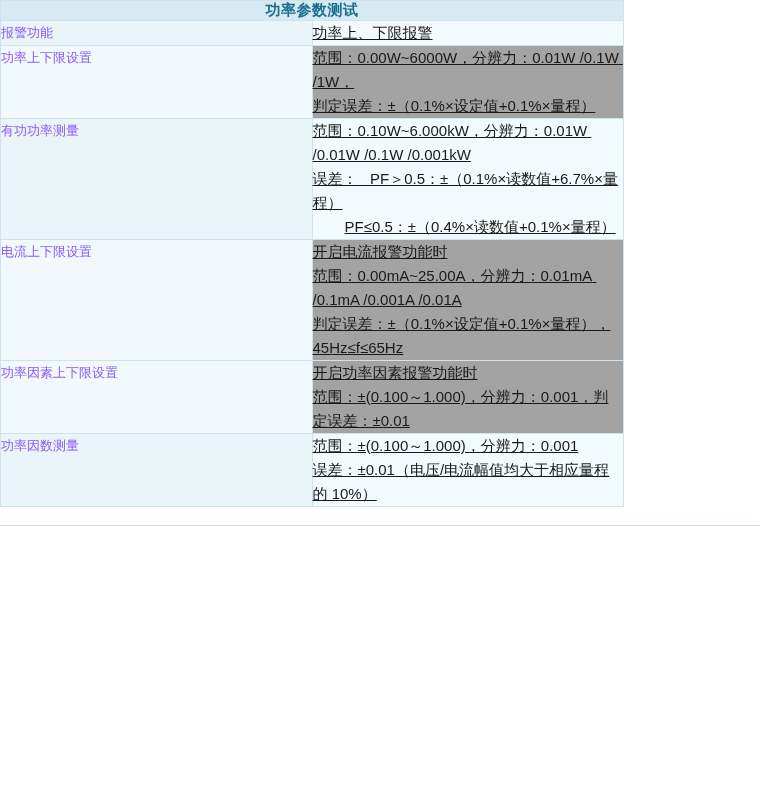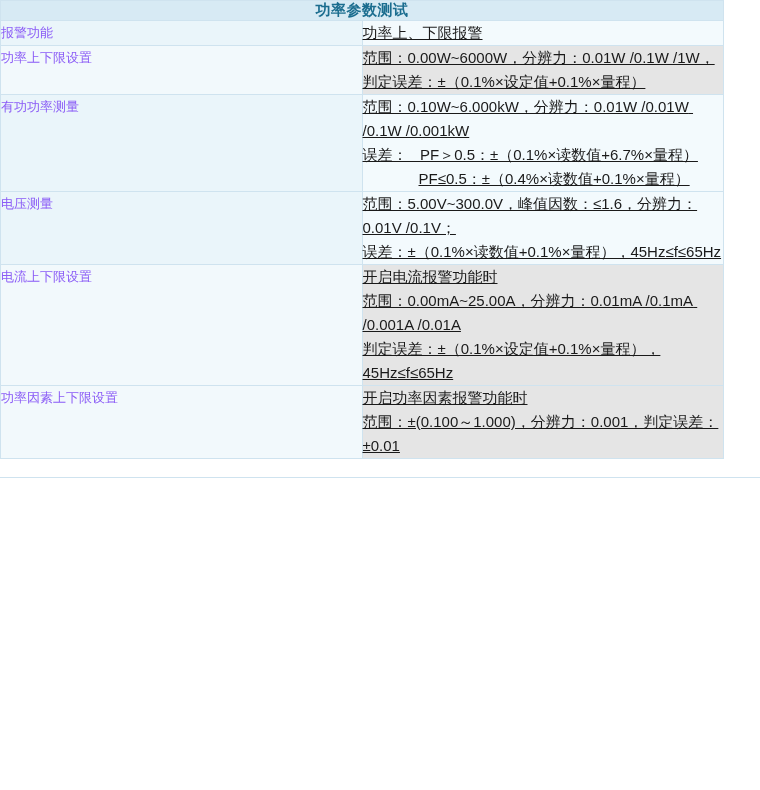--- a/index.html
+++ b/index.html
@@ -8,21 +8,21 @@
     background: #ffffff;
   }
   body {
     width: 760px;
     height: 790px;
     font-family: "Liberation Sans", sans-serif;
     color: #1a1a1a;
     -webkit-font-smoothing: antialiased;
   }
   .spec-table {
-    width: 724px;
+    width: 624px;
     border-collapse: collapse;
     table-layout: fixed;
   }
   .spec-table td, .spec-table th {
     border: 1px solid #cfe3ef;
     vertical-align: top;
     padding: 0;
   }
   .title-cell {
     background: #d7eaf4;
@@ -45,28 +45,28 @@
   .label-cell.shade-a { background: #eaf5fa; }
   .label-cell.shade-b { background: #f2f9fc; }
   .value-cell {
     background: #f3fafd;
     font-size: 15px;
     color: #1a1a1a;
     padding: 9px 10px 9px 10px;
     line-height: 24px;
     text-decoration: underline;
   }
-  .value-cell.shade-b { background: #e5e5e5; }
+  .value-cell.shade-b { background: #a3a3a3; }
   .line {
     display: block;
     white-space: pre-wrap;
     line-height: 24px;
   }
   .line.indent {
-    padding-left: 56px;
+    padding-left: 32px;
   }
   .bottom-rule {
     width: 760px;
     height: 1px;
     background: #cfe3ef;
     margin-top: 18px;
   }
 </style>
 </head>
 <body>
@@ -93,37 +93,37 @@
       </tr>
       <tr>
         <td class="label-cell shade-a">有功功率测量</td>
         <td class="value-cell ">
           <span class="line">范围：0.10W~6.000kW，分辨力：0.01W /0.01W /0.1W /0.001kW</span>
           <span class="line">误差：   PF＞0.5：±（0.1%×读数值+6.7%×量程）</span>
           <span class="line indent">PF≤0.5：±（0.4%×读数值+0.1%×量程）</span>
         </td>
       </tr>
       <tr>
-        <td class="label-cell shade-a">电压测量</td>
-        <td class="value-cell ">
-          <span class="line">范围：5.00V~300.0V，峰值因数：≤1.6，分辨力：0.01V /0.1V；</span>
-          <span class="line">误差：±（0.1%×读数值+0.1%×量程），45Hz≤f≤65Hz</span>
-        </td>
-      </tr>
-      <tr>
         <td class="label-cell shade-b">电流上下限设置</td>
         <td class="value-cell shade-b">
           <span class="line">开启电流报警功能时</span>
           <span class="line">范围：0.00mA~25.00A，分辨力：0.01mA /0.1mA /0.001A /0.01A</span>
           <span class="line">判定误差：±（0.1%×设定值+0.1%×量程），45Hz≤f≤65Hz</span>
         </td>
       </tr>
       <tr>
         <td class="label-cell shade-b">功率因素上下限设置</td>
         <td class="value-cell shade-b">
           <span class="line">开启功率因素报警功能时</span>
           <span class="line">范围：±(0.100～1.000)，分辨力：0.001，判定误差：±0.01</span>
         </td>
       </tr>
+      <tr>
+        <td class="label-cell shade-a">功率因数测量</td>
+        <td class="value-cell ">
+          <span class="line">范围：±(0.100～1.000)，分辨力：0.001</span>
+          <span class="line">误差：±0.01（电压/电流幅值均大于相应量程的 10%）</span>
+        </td>
+      </tr>
     </tbody>
 </table>
 
 <div class="bottom-rule"></div>
 
 </body></html>

